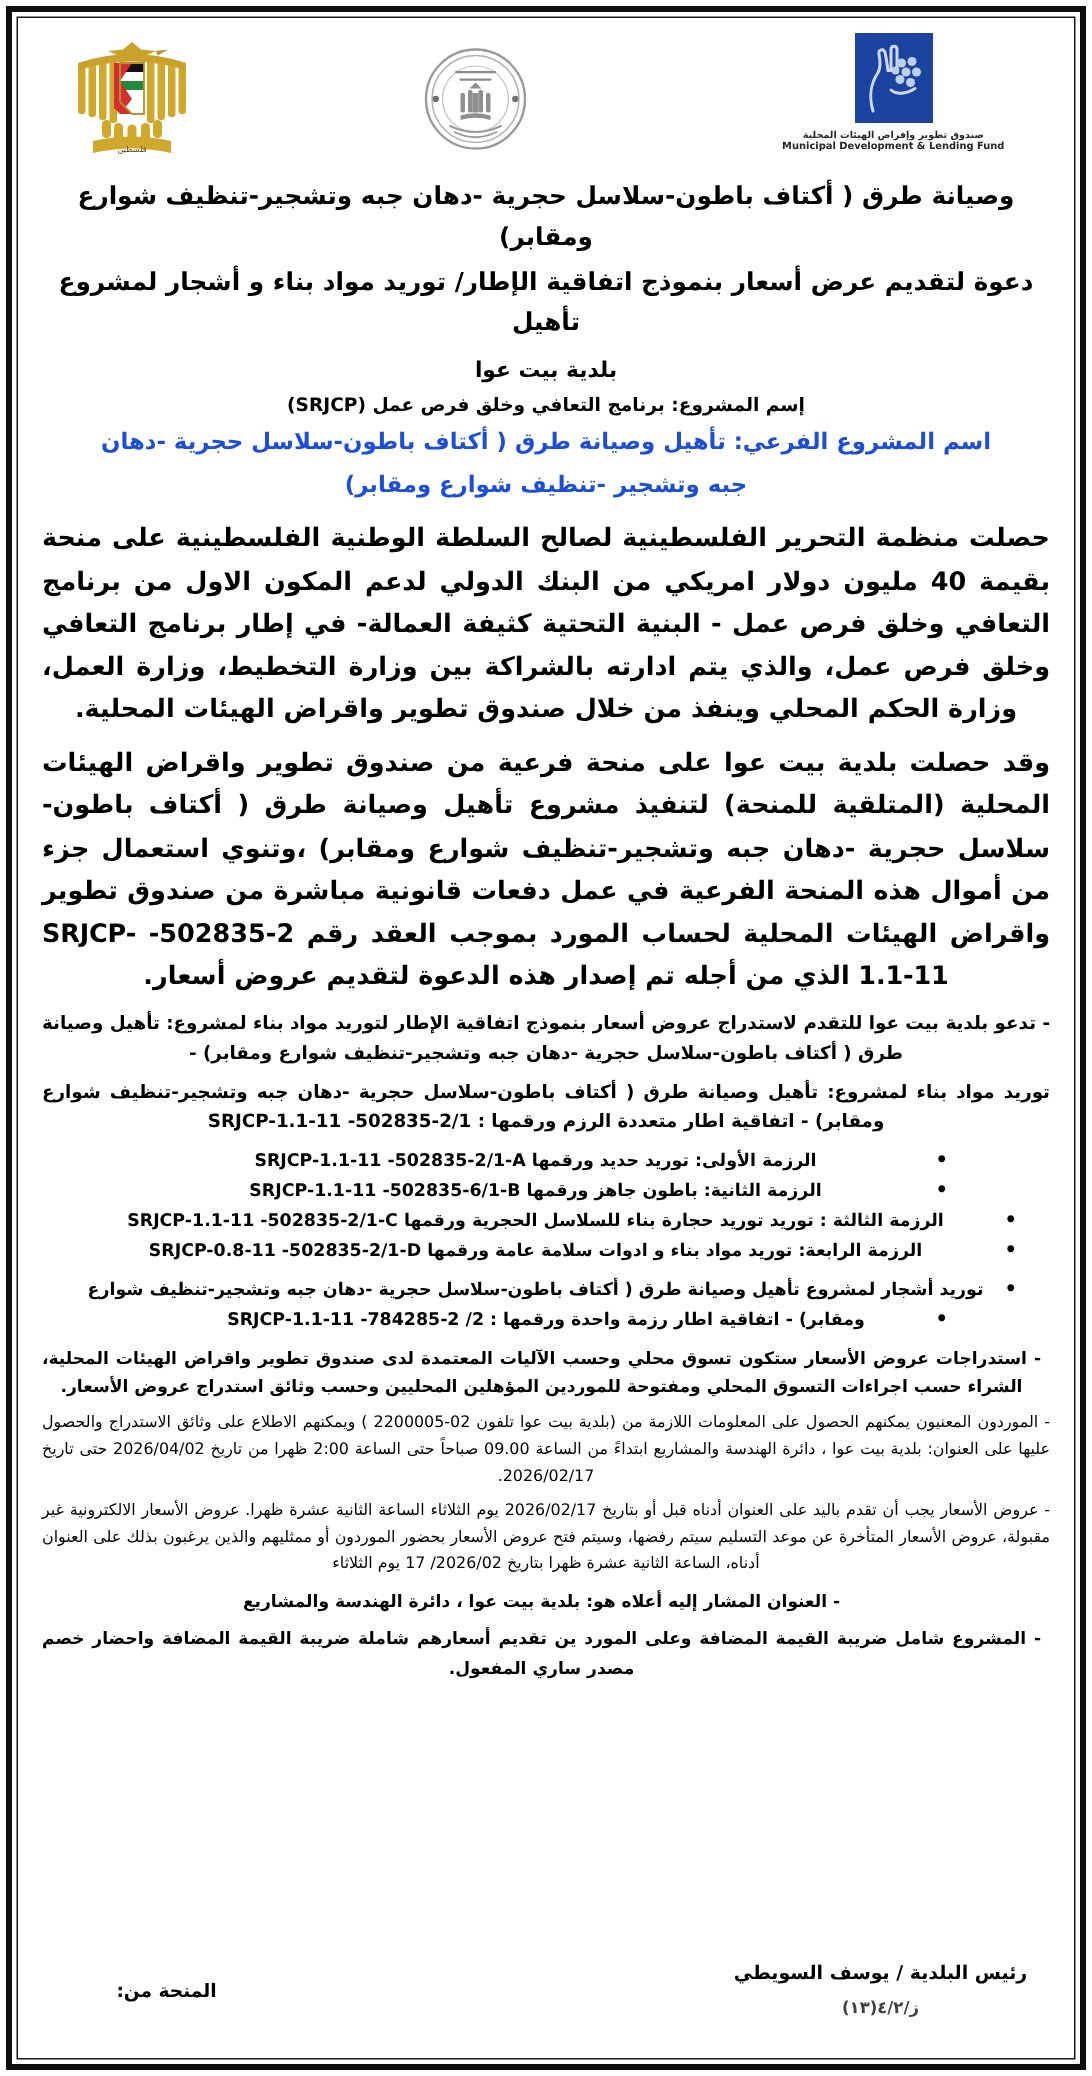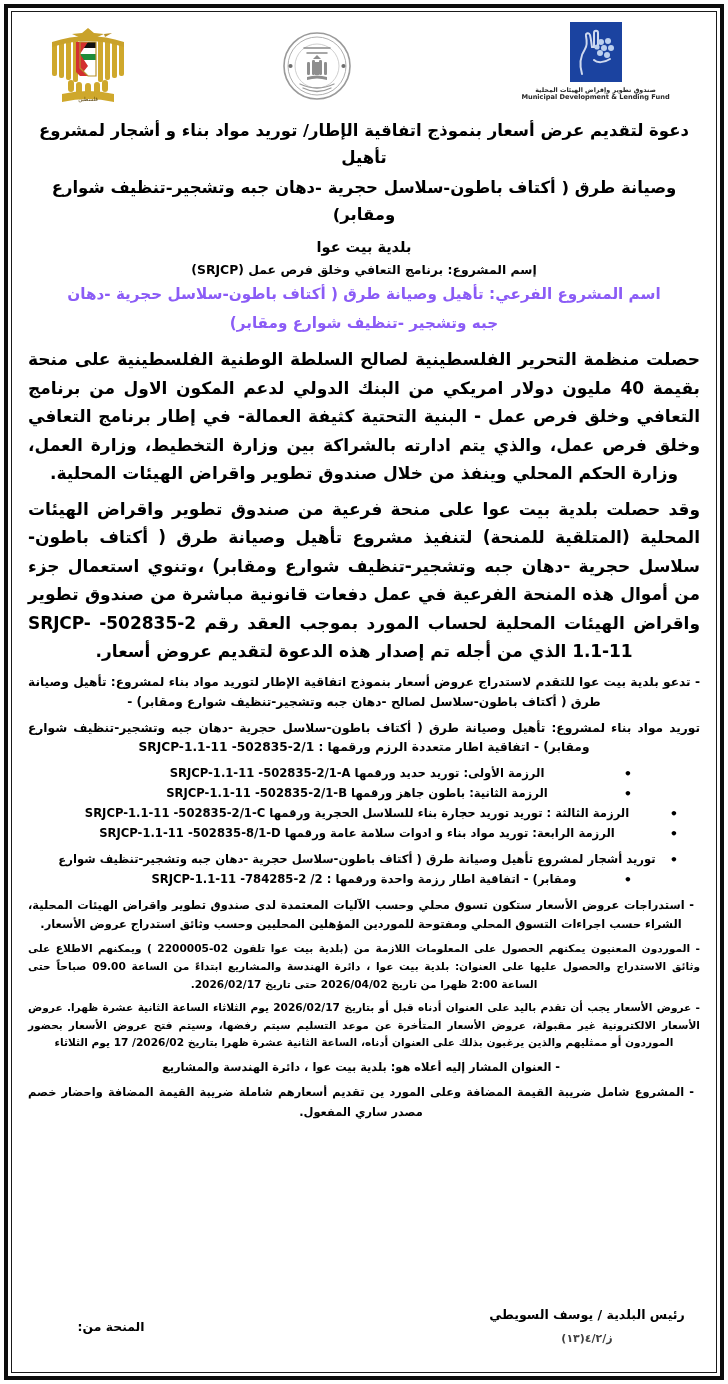--- a/index.html
+++ b/index.html
@@ -99,21 +99,21 @@
     color: #000;
     padding-top: 7px;
     direction: rtl;
   }
   .subproject {
     direction: rtl;
     text-align: center;
     font-weight: bold;
     font-size: 15.2px;
     line-height: 1.55;
-    color: #8b5cf6;
+    color: #1d4ed8;
     padding: 6px 14px 0 14px;
   }
 
   
   .body-wrap {
     direction: rtl;
     padding: 9px 6px 0 6px;
     flex: 1;
   }
   .para {
@@ -121,21 +121,21 @@
     font-weight: bold;
     line-height: 1.68;
     color: #000;
     text-align: justify;
     text-align-last: center;
     margin-bottom: 7px;
     letter-spacing: -0.1px;
   }
   .para-sm {
     font-size: 10.6px;
-    font-weight: bold;
+    font-weight: normal;
     line-height: 1.66;
     color: #000;
     text-align: justify;
     text-align-last: center;
     margin-bottom: 6px;
   }
   .para-lead {
     font-size: 12.2px;
     font-weight: bold;
     line-height: 1.62;
@@ -314,52 +314,52 @@
             </g>
             <path d="M24 38 C27 41 34 41 40 37" fill="none" stroke="#cfd9ee" stroke-width="2" stroke-linecap="round"></path>
           </svg>
         </div>
         <div class="mdlf-text-ar">صندوق تطوير وإقراض الهيئات المحلية</div>
         <div class="mdlf-text-en">Municipal Development &amp; Lending Fund</div>
       </div>
 
     </div>
 
+    <div class="title-main">وصيانة طرق  ( أكتاف باطون-سلاسل حجرية -دهان جبه وتشجير-تنظيف شوارع ومقابر)</div>
     <div class="title-main">دعوة لتقديم عرض أسعار بنموذج اتفاقية الإطار/ توريد مواد بناء و أشجار لمشروع  تأهيل</div>
-    <div class="title-main">وصيانة طرق  ( أكتاف باطون-سلاسل حجرية -دهان جبه وتشجير-تنظيف شوارع ومقابر)</div>
 
     <div class="muni-name">بلدية  بيت عوا</div>
 
     <div class="project-line">إسم المشروع: برنامج التعافي وخلق فرص عمل (SRJCP)</div>
 
     <div class="subproject">اسم المشروع الفرعي: تأهيل وصيانة طرق ( أكتاف باطون-سلاسل حجرية -دهان</div>
     <div class="subproject">جبه وتشجير -تنظيف شوارع ومقابر)</div>
 
     <div class="body-wrap">
 
       <div class="para">حصلت منظمة التحرير الفلسطينية لصالح السلطة الوطنية الفلسطينية على منحة بقيمة 40 مليون دولار امريكي من البنك الدولي لدعم المكون الاول من برنامج التعافي وخلق فرص عمل - البنية التحتية كثيفة العمالة- في إطار برنامج التعافي وخلق فرص عمل، والذي يتم ادارته بالشراكة بين وزارة التخطيط، وزارة العمل، وزارة الحكم المحلي وينفذ من خلال صندوق تطوير واقراض الهيئات المحلية.</div>
 
       <div class="para">وقد حصلت بلدية بيت عوا على منحة فرعية من صندوق تطوير واقراض الهيئات المحلية (المتلقية للمنحة) لتنفيذ مشروع  تأهيل وصيانة طرق   ( أكتاف باطون-سلاسل حجرية -دهان جبه وتشجير-تنظيف شوارع ومقابر) ،وتنوي استعمال جزء من أموال هذه المنحة الفرعية في عمل دفعات قانونية مباشرة من صندوق تطوير واقراض الهيئات المحلية لحساب المورد بموجب العقد رقم 2-502835- SRJCP-1.1-11 الذي من أجله تم إصدار هذه الدعوة لتقديم عروض أسعار.</div>
 
-      <div class="para-lead">- تدعو بلدية بيت عوا  للتقدم لاستدراج عروض أسعار بنموذج اتفاقية الإطار لتوريد مواد بناء لمشروع: تأهيل وصيانة طرق ( أكتاف باطون-سلاسل لصالح -دهان جبه وتشجير-تنظيف شوارع ومقابر) -</div>
+      <div class="para-lead">- تدعو بلدية بيت عوا  للتقدم لاستدراج عروض أسعار بنموذج اتفاقية الإطار لتوريد مواد بناء لمشروع: تأهيل وصيانة طرق ( أكتاف باطون-سلاسل حجرية -دهان جبه وتشجير-تنظيف شوارع ومقابر) -</div>
 
       <div class="para-lead">توريد مواد بناء لمشروع: تأهيل وصيانة طرق ( أكتاف باطون-سلاسل حجرية -دهان جبه وتشجير-تنظيف شوارع ومقابر) - اتفاقية اطار متعددة الرزم ورقمها :  SRJCP-1.1-11 -502835-2/1</div>
 
       <ul class="lot-list">
         <li class="lot-item">
           <span>الرزمة الأولى: توريد حديد  ورقمها </span><span class="lot-code">SRJCP-1.1-11 -502835-2/1-A</span>
         </li>
         <li class="lot-item">
-          <span>الرزمة الثانية: باطون جاهز ورقمها </span><span class="lot-code">SRJCP-1.1-11 -502835-2/1-B</span>
+          <span>الرزمة الثانية: باطون جاهز ورقمها </span><span class="lot-code">SRJCP-1.1-11 -502835-6/1-B</span>
         </li>
         <li class="lot-item wide">
           <span>الرزمة الثالثة : توريد توريد حجارة بناء للسلاسل الحجرية ورقمها </span><span class="lot-code">SRJCP-1.1-11 -502835-2/1-C</span>
         </li>
         <li class="lot-item wide">
-          <span>الرزمة الرابعة: توريد مواد بناء و ادوات سلامة عامة ورقمها </span><span class="lot-code">SRJCP-1.1-11 -502835-8/1-D</span>
+          <span>الرزمة الرابعة: توريد مواد بناء و ادوات سلامة عامة ورقمها </span><span class="lot-code">SRJCP-0.8-11 -502835-2/1-D</span>
         </li>
       </ul>
 
       <div class="lot-item wide">توريد أشجار لمشروع تأهيل وصيانة طرق ( أكتاف باطون-سلاسل حجرية -دهان جبه وتشجير-تنظيف شوارع</div>
       <div class="lot-item" style="padding-right:0;">ومقابر) - اتفاقية اطار رزمة واحدة ورقمها : 2/ 2-784285- SRJCP-1.1-11</div>
 
       <div class="para-block" style="margin-top:6px;">- استدراجات عروض الأسعار ستكون تسوق محلي وحسب الآليات المعتمدة لدى صندوق تطوير واقراض الهيئات المحلية، الشراء حسب اجراءات التسوق المحلي ومفتوحة للموردين المؤهلين المحليين وحسب وثائق استدراج عروض الأسعار.</div>
 
       <div class="para-sm">- الموردون المعنيون يمكنهم الحصول على المعلومات اللازمة من (بلدية بيت عوا تلفون 02-2200005 ) ويمكنهم الاطلاع على وثائق الاستدراج والحصول عليها على العنوان: بلدية بيت عوا ، دائرة الهندسة والمشاريع ابتداءً من الساعة 09.00 صباحاً حتى الساعة 2:00 ظهرا من تاريخ 2026/04/02 حتى تاريخ 2026/02/17.</div>
 

